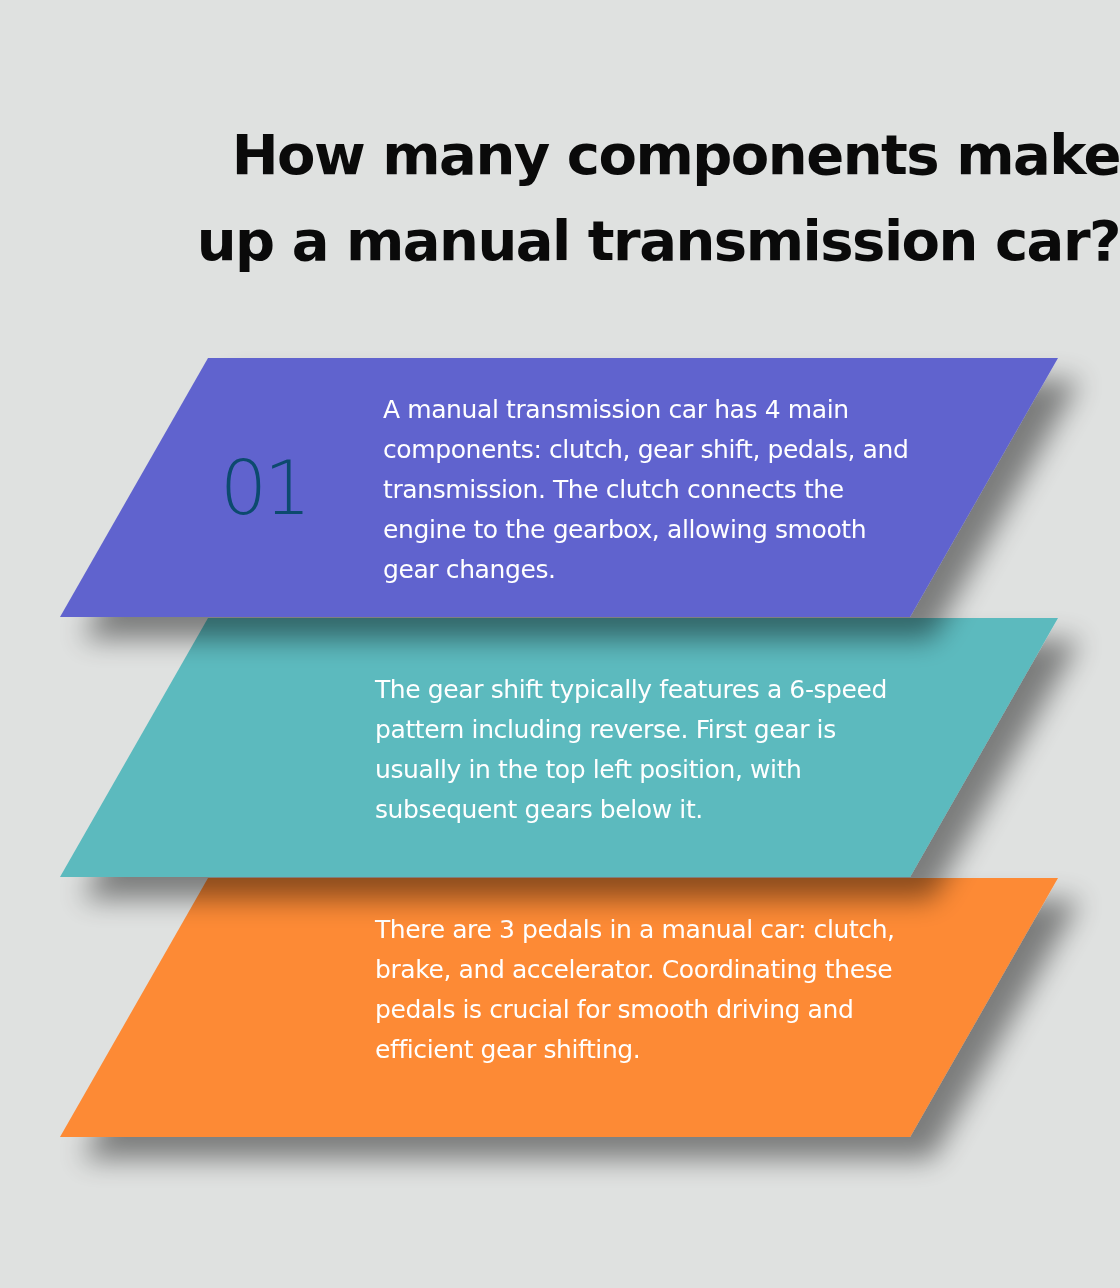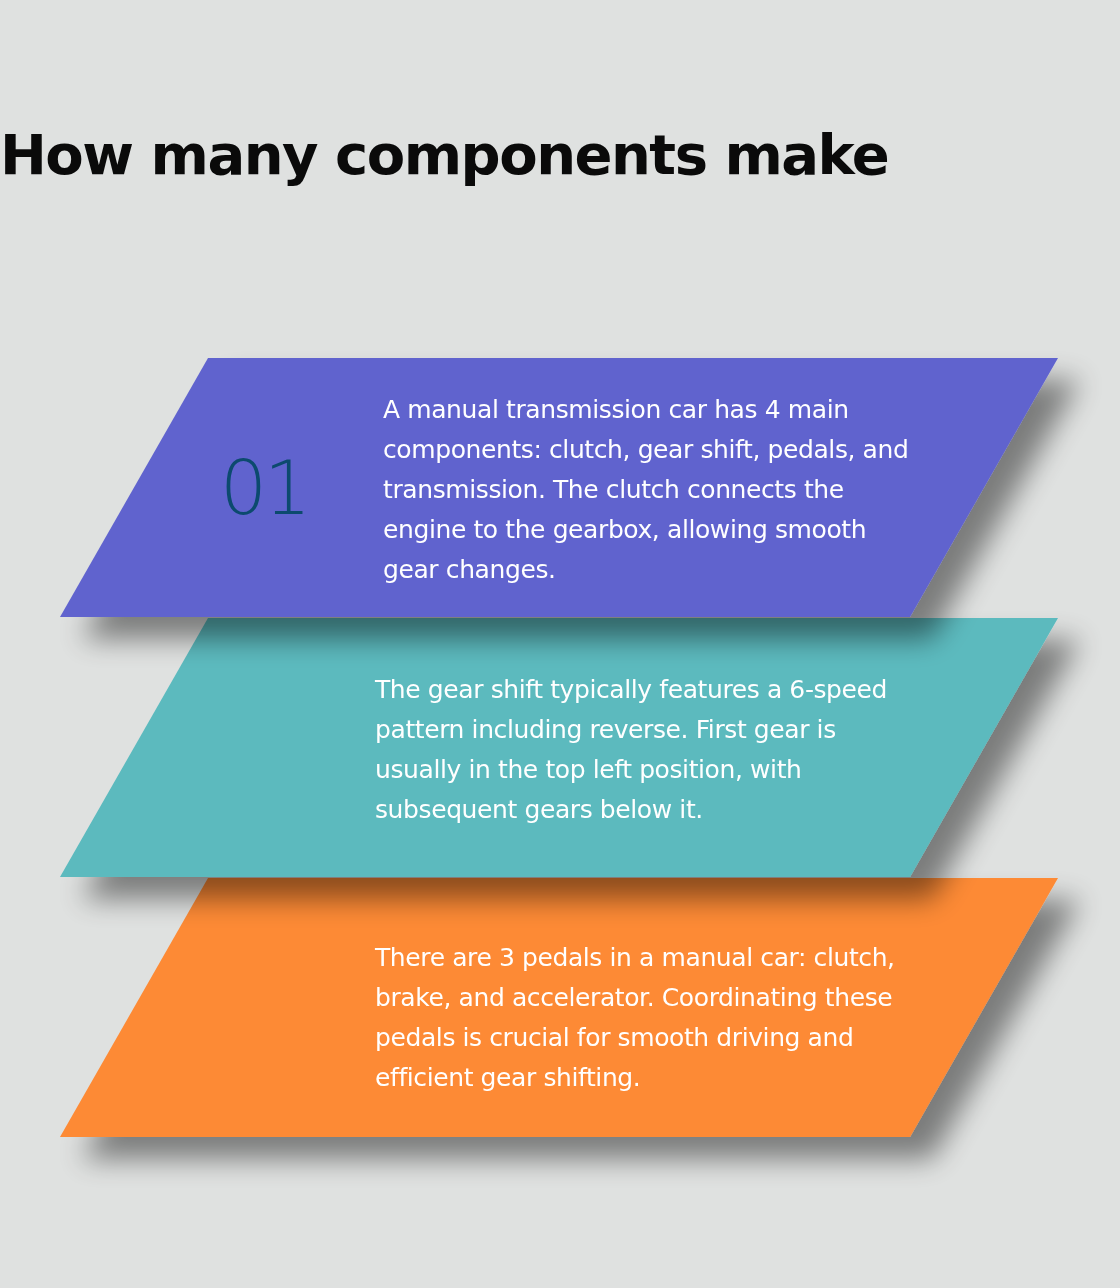--- a/index.html
+++ b/index.html
@@ -5,21 +5,21 @@
     html, body { margin: 0; padding: 0; }
     body {
       width: 1120px; height: 1288px;
       background: #dfe1e0;
       position: relative;
       overflow: hidden;
       font-family: "Liberation Sans", "DejaVu Sans", sans-serif;
     }
     .title {
       position: absolute; left: 0; top: 112px; width: 1120px;
-      text-align: left;
+      text-align: right;
       font-family: "DejaVu Sans", sans-serif;
       font-weight: bold;
       font-size: 56px;
       line-height: 86px;
       color: #0a0a0a;
       letter-spacing: -1.5px;
       margin: 0;
     }
     .step {
       position: absolute; left: 0; width: 1120px; height: 260px;
@@ -57,27 +57,28 @@
       <feMerge>
           <feMergeNode></feMergeNode>
           <feMergeNode in="SourceGraphic"></feMergeNode>
         </feMerge>
     </filter>
   </defs>
 </svg>
 
 <h1 class="title">
   <span>How many components make</span><br>
+  <span>up a manual transmission car?</span>
 </h1>
 
 <div class="step" style="top:878px;">
   <svg class="shape" width="1120" height="260">
     <polygon points="208,0 1058,0 910,259 60,259" fill="#fd8a35" filter="url(#shadow)"></polygon>
   </svg>
-  <div class="text" style="top:32px;margin-top:28px;">There are 3 pedals in a manual car: clutch, brake, and accelerator. Coordinating these pedals is crucial for smooth driving and efficient gear shifting.</div>
+  <div class="text" style="top:32px;">There are 3 pedals in a manual car: clutch, brake, and accelerator. Coordinating these pedals is crucial for smooth driving and efficient gear shifting.</div>
 </div>
 
 <div class="step" style="top:618px;">
   <svg class="shape" width="1120" height="260">
     <polygon points="208,0 1058,0 910,259 60,259" fill="#5bbabe" filter="url(#shadow)"></polygon>
   </svg>
   <div class="text" style="top:52px;">The gear shift typically features a 6-speed pattern including reverse. First gear is usually in the top left position, with subsequent gears below it.</div>
 </div>
 
 <div class="step" style="top:358px;">

